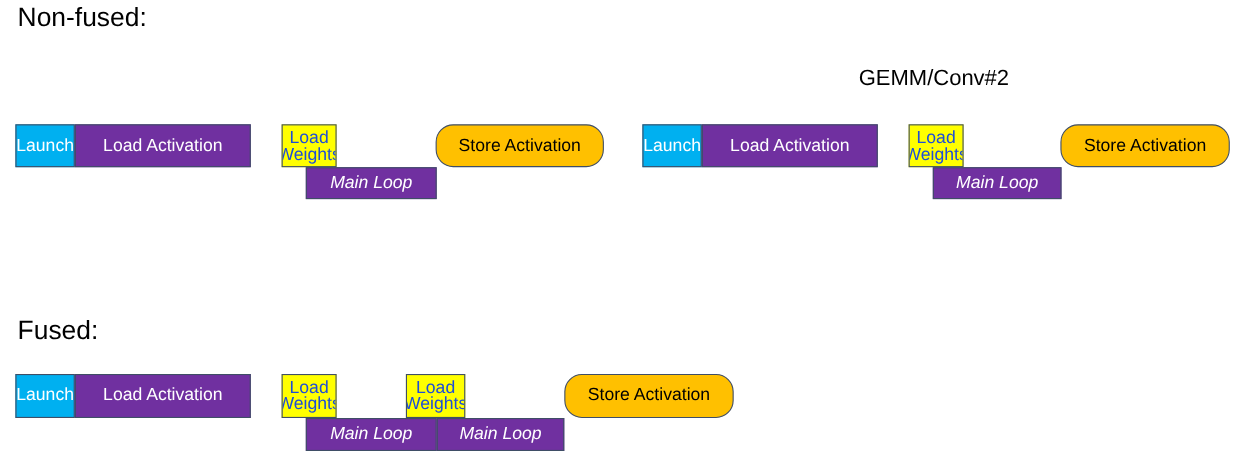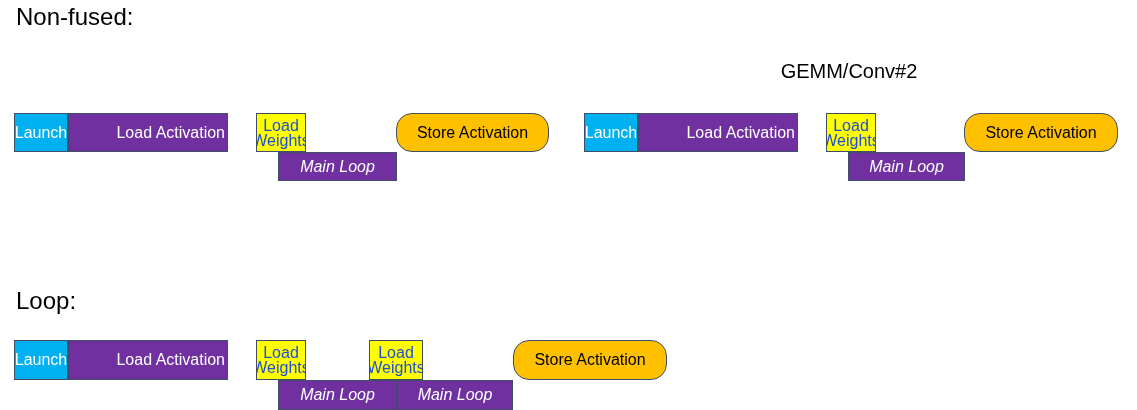--- a/index.html
+++ b/index.html
@@ -54,21 +54,20 @@
     overflow: hidden;
   }
 
   .bar.launch {
     background: #00b0f0;
     color: #ffffff;
   }
   .bar.load-activation {
     background: #7030a0;
     color: #ffffff;
-    justify-content: flex-end;
   }
   .bar.load-weights {
     background: #ffff00;
     color: #1d4ed8;
     line-height: 15px;
     margin-left: 28px;
   }
   .bar.main-loop {
     background: #7030a0;
     color: #ffffff;
@@ -120,21 +119,21 @@
   <div class="bar load-weights" style="left:798px; top:113px; width:50px; height:39px;">
     <span class="bar-label">Load<br>Weights</span>
   </div>
   <div class="bar store-activation" style="left:964px; top:113px; width:154px; height:39px;">
     <span class="bar-label">Store Activation</span>
   </div>
   <div class="bar main-loop" style="left:848px; top:152px; width:117px; height:29px;">
     <span class="bar-label">Main Loop</span>
   </div>
 
-  <div class="section-label" style="left:16px; top:290px;">Loop:</div>
+  <div class="section-label" style="left:16px; top:290px;">Fused:</div>
 
   <div class="bar launch" style="left:14px; top:340px; width:54px; height:40px;">
     <span class="bar-label">Launch</span>
   </div>
   <div class="bar load-activation" style="left:68px; top:340px; width:160px; height:40px;">
     <span class="bar-label">Load Activation</span>
   </div>
   <div class="bar load-weights" style="left:228px; top:340px; width:50px; height:40px;">
     <span class="bar-label">Load<br>Weights</span>
   </div>

